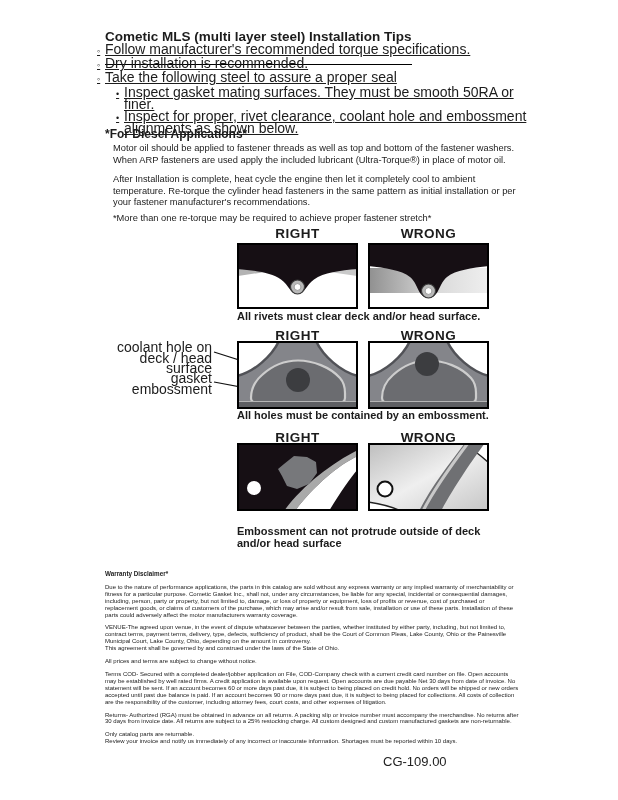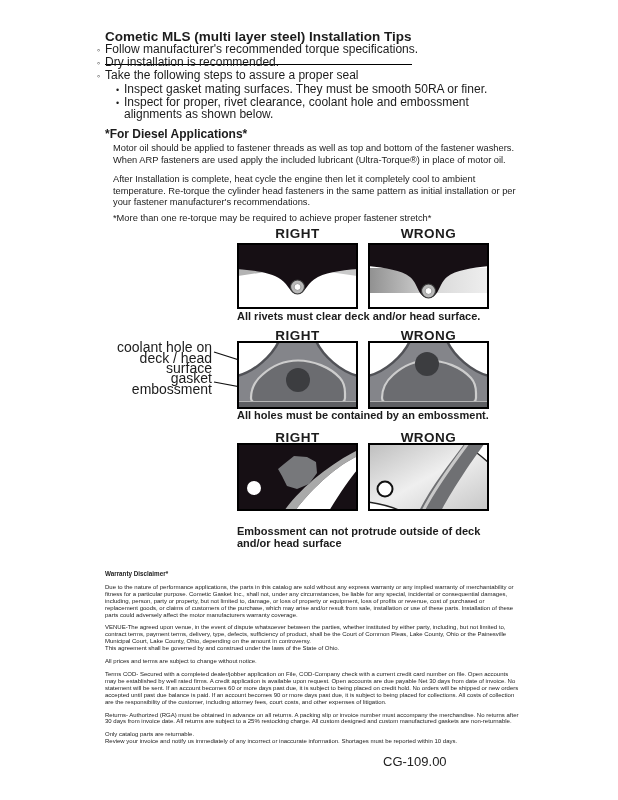--- a/index.html
+++ b/index.html
@@ -9,21 +9,21 @@
   }
   .abs { position:absolute; }
 
   
   .title {
     left:105px; top:20px; font-size:13.5px; font-weight:bold;
     border-bottom:1.6px solid #000; padding-bottom:20px; white-space:nowrap;
   }
 
   
-  .tips { left:97px; top:43px; width:432px; font-size:12px; line-height:12.2px; }
+  .tips { left:97px; top:43px; width:432px; font-size:14px; line-height:12.2px;text-decoration:underline; }
   .tip { display:flex; }
   .tip .bullet { width:8px; flex:0 0 8px; }
   .tip.l1 .bullet::before { content:"◦"; font-size:9px; }
   .tip.l2 { margin-left:19px; }
   .tip.l2 .bullet::before { content:"•"; font-size:9px; }
 
   
   .diesel-heading { left:105px; top:117px; font-size:12px; font-weight:bold; }
   .para { left:105px; width:410px; font-size:9.3px; line-height:11.4px;margin-left:8px; }
   .p1 { top:134px; }
@@ -56,21 +56,21 @@
     <div class="tip l1">
       <span class="bullet"></span>
       <span>Follow manufacturer's recommended torque specifications.</span>
     </div>
     <div class="tip l1">
       <span class="bullet"></span>
       <span>Dry installation is recommended.</span>
     </div>
     <div class="tip l1">
       <span class="bullet"></span>
-      <span>Take the following steps to assure a proper seal</span>
+      <span>Take the following steel to assure a proper seal</span>
     </div>
     <div class="tip l2">
       <span class="bullet"></span>
       <span>Inspect gasket mating surfaces.  They must be smooth 50RA or finer.</span>
     </div>
     <div class="tip l2">
       <span class="bullet"></span>
       <span>Inspect for proper, rivet clearance, coolant hole and embossment alignments as shown below.</span>
     </div>
   </div>

